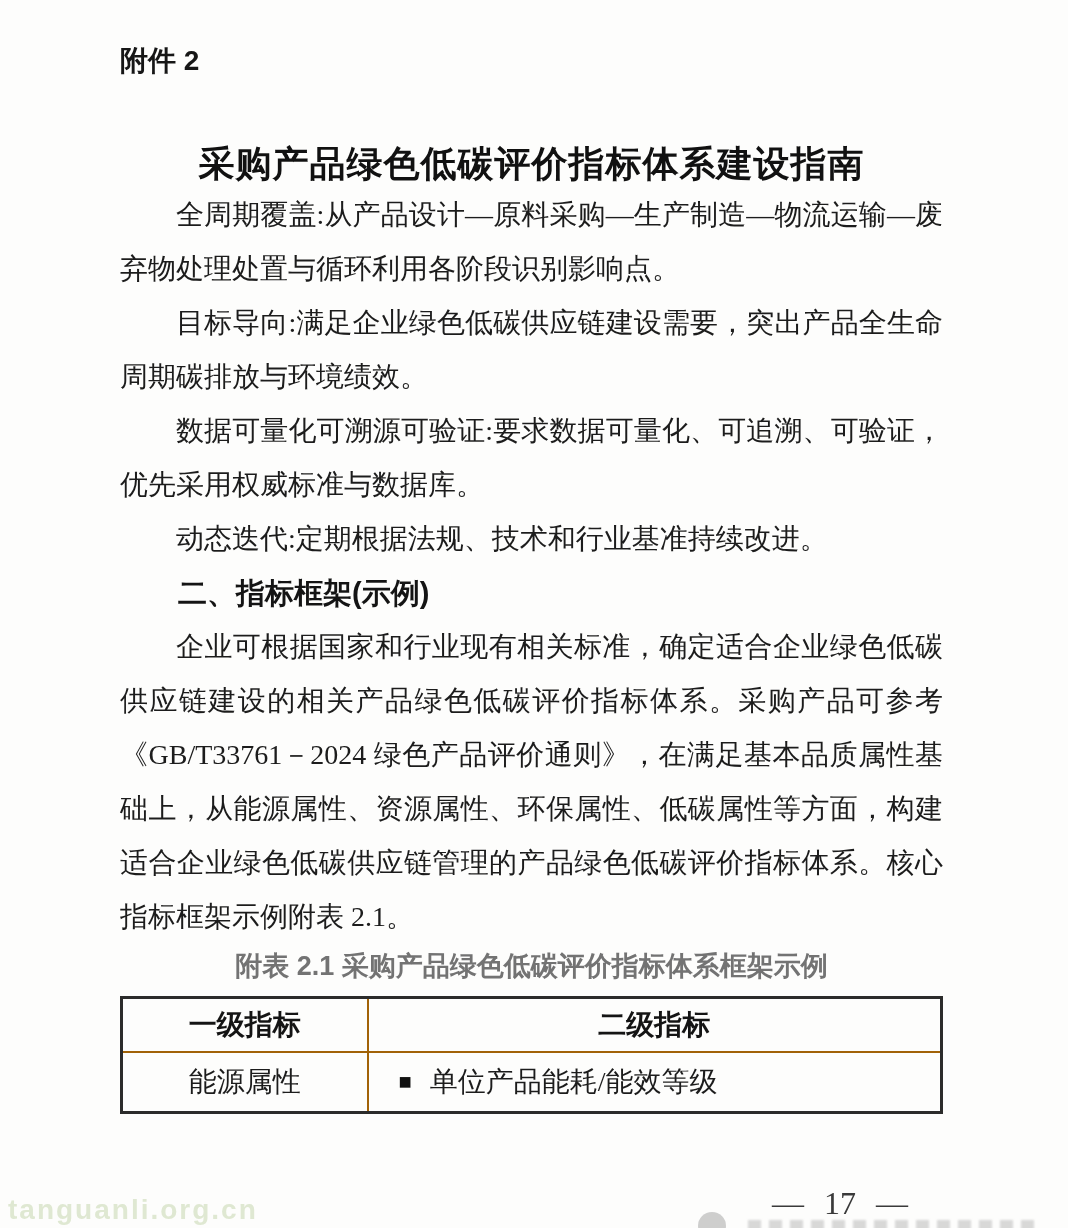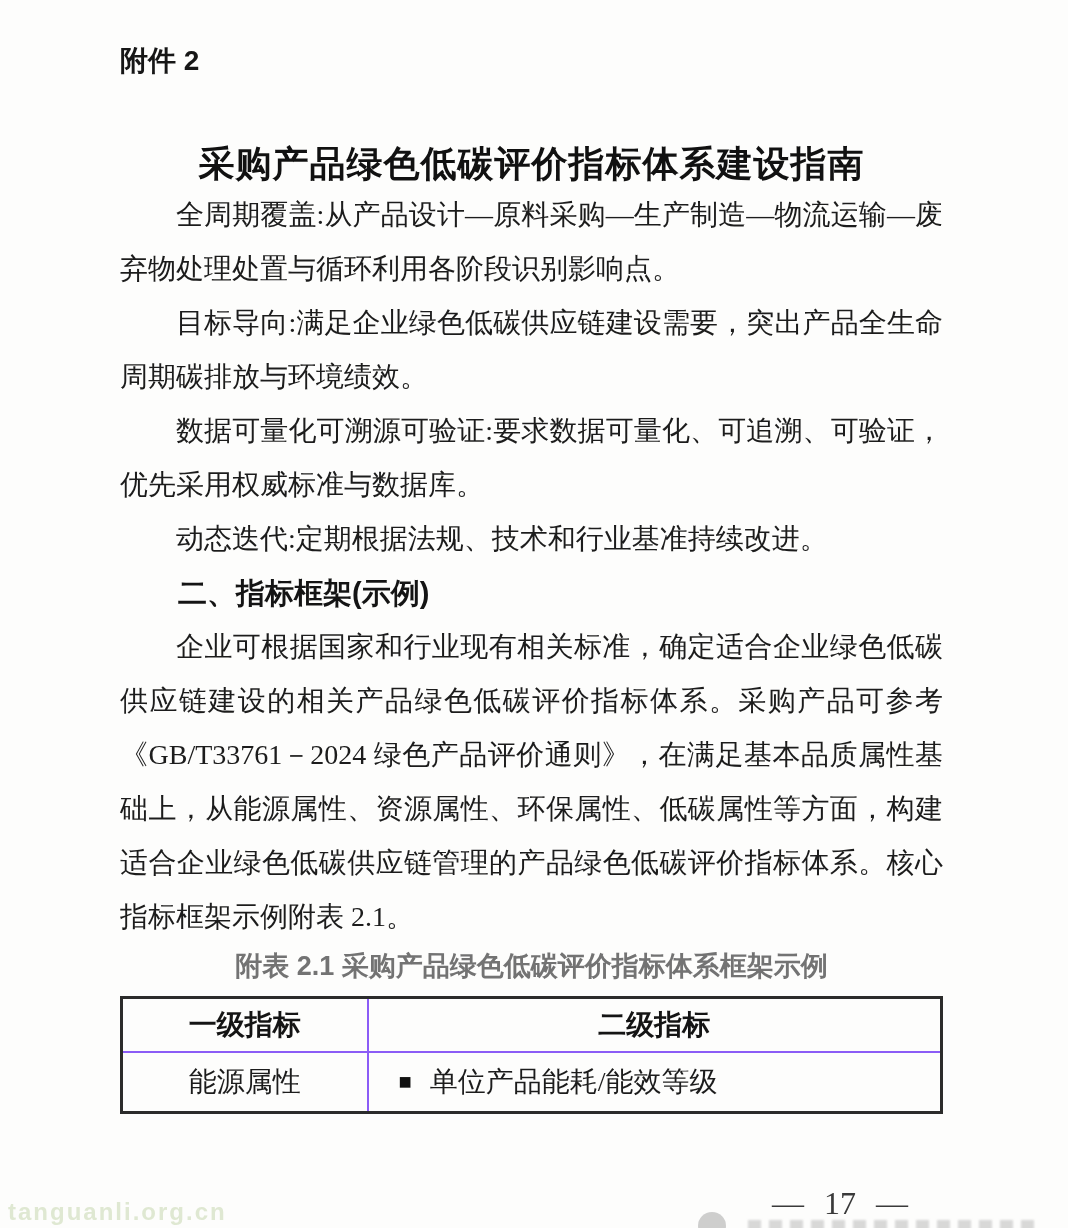--- a/index.html
+++ b/index.html
@@ -69,21 +69,21 @@
     color: #737373;
   }
   table.indicator {
     width: 100%;
     border-collapse: collapse;
     margin-top: 10px;
     border: 3px solid #2b2b2b;
   }
   table.indicator th,
   table.indicator td {
-    border: 2px solid #8b5cf6;
+    border: 2px solid #a16207;
   }
   table.indicator th {
     font-family: "Liberation Sans", sans-serif;
     font-weight: bold;
     font-size: 28px;
     height: 50px;
     text-align: center;
     color: #141414;
   }
   table.indicator td {
@@ -102,21 +102,21 @@
     margin-right: 18px;
     transform: translateY(-2px);
     color: #111;
   }
   .watermark {
     position: absolute;
     left: 8px;
     bottom: 2px;
     font-family: "Liberation Sans", sans-serif;
     font-weight: bold;
-    font-size: 24px;
+    font-size: 28px;
     letter-spacing: 2px;
     color: #dfe8d2;
   }
   .page-number {
     position: absolute;
     left: 772px;
     bottom: 6px;
     font-family: "Liberation Serif", serif;
     font-size: 32px;
     word-spacing: 12px;

